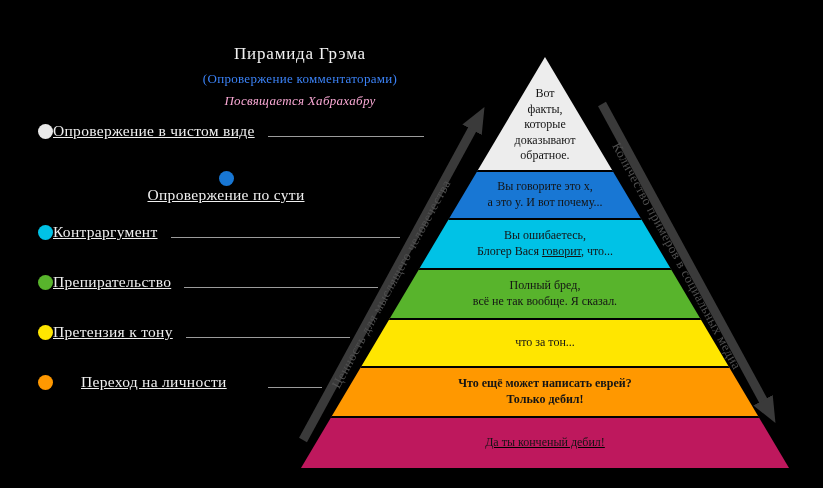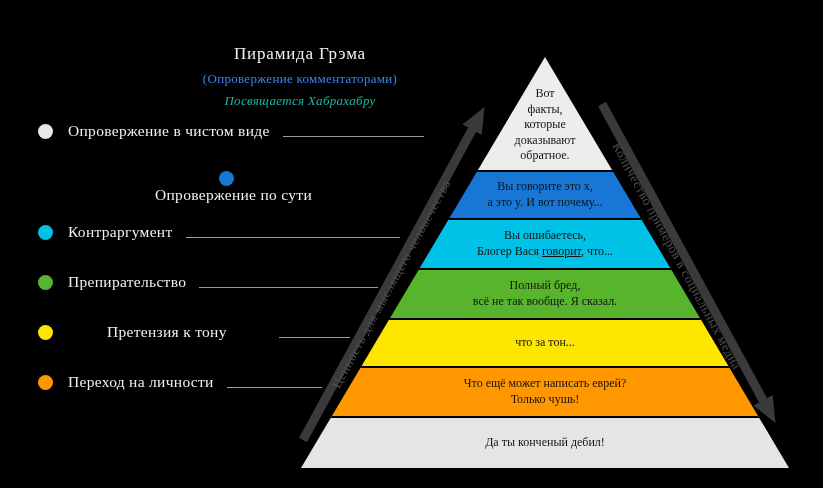--- a/index.html
+++ b/index.html
@@ -7,33 +7,33 @@
     position:relative; width:823px; height:488px; background:#000;
     overflow:hidden;
     font-family:"Liberation Serif","DejaVu Serif",serif;
   }
   * { box-sizing:border-box; }
 
   
   .header { position:absolute; top:44px; left:140px; width:320px; text-align:center; z-index:4; }
   .title { margin:0; font-size:17px; font-weight:normal; color:#f2f2f2; letter-spacing:.8px; }
   .subtitle { margin-top:7px; font-size:13px; color:#3b82f6; letter-spacing:.3px; }
-  .dedication { margin-top:6px; font-size:13px; color:#14b8a6; font-style:italic; letter-spacing:.3px; }
+  .dedication { margin-top:6px; font-size:13px; color:#f9a8d4; font-style:italic; letter-spacing:.3px; }
 
   
   .legend-row { position:absolute; left:38px; height:22px; display:flex; align-items:center; z-index:4; }
   .lr-0 { top:120px; width:386px; }
   .lr-1 { top:171px; width:376px;flex-direction:column; }
   .lr-2 { top:221px; width:362px; }
   .lr-3 { top:271px; width:340px;text-align:center; }
-  .lr-4 { top:321px; width:312px;gap:39px; }
-  .lr-5 { top:371px; width:284px; }
+  .lr-4 { top:321px; width:312px; }
+  .lr-5 { top:371px; width:284px;gap:28px; }
   .lr-6 { top:421px; width:254px; }
   .dot { width:15px; height:15px; border-radius:50%; flex:0 0 15px; }
-  .legend-label { margin-left:15px; font-size:15.5px; color:#f0f0f0; white-space:nowrap; letter-spacing:.3px; }
+  .legend-label { font-size:15.5px; color:#f0f0f0; white-space:nowrap; letter-spacing:.3px;text-decoration:underline; }
   .leader { flex:1; height:1px; background:#9b9b9b; margin-left:13px; align-self:flex-end; margin-bottom:5px; }
 
   
   .pyramid {
     position:absolute; left:301px; top:57px; width:488px; height:411px;
     clip-path:polygon(50% 0, 100% 100%, 0 100%); z-index:2;
   }
   .band { width:100%; display:flex; flex-direction:column; justify-content:center; text-align:center; }
   .band + .band { border-top:2px solid #000; }
   .band-0 { height:113px; justify-content:flex-end; padding-bottom:6px; }
@@ -111,25 +111,25 @@
       <span class="line">Вы ошибаетесь,</span>
       <span class="line"><span>Блогер Вася </span><u>говорит</u><span>, что...</span></span>
     </div>
     <div class="band band-3" style="background-color: rgb(88, 180, 44);">
       <span class="line">Полный бред,</span>
       <span class="line">всё не так вообще. Я сказал.</span>
     </div>
     <div class="band band-4" style="background-color: rgb(255, 230, 0);">
       <span class="line">что за тон...</span>
     </div>
-    <div class="band band-5" style="background-color: rgb(255, 152, 0);">
+    <div class="band band-5" style="background-color: rgb(255, 152, 0); font-weight: bold;">
       <span class="line">Что ещё может написать еврей?</span>
-      <span class="line">Только чушь!</span>
+      <span class="line">Только дебил!</span>
     </div>
-    <div class="band band-6" style="background-color: #e5e5e5;">
+    <div class="band band-6" style="background-color: #be185d; text-decoration: underline;">
       <span class="line">Да ты конченый дебил!</span>
     </div>
   </div>
 
   <svg class="arrows" width="823" height="488" viewBox="0 0 823 488">
     <defs>
       <marker id="ah" markerUnits="userSpaceOnUse" markerWidth="26" markerHeight="22" refX="2" refY="11" orient="auto">
         <path d="M0,0 L26,11 L0,22 Z" fill="#3a3a3a"></path>
       </marker>
     </defs>

